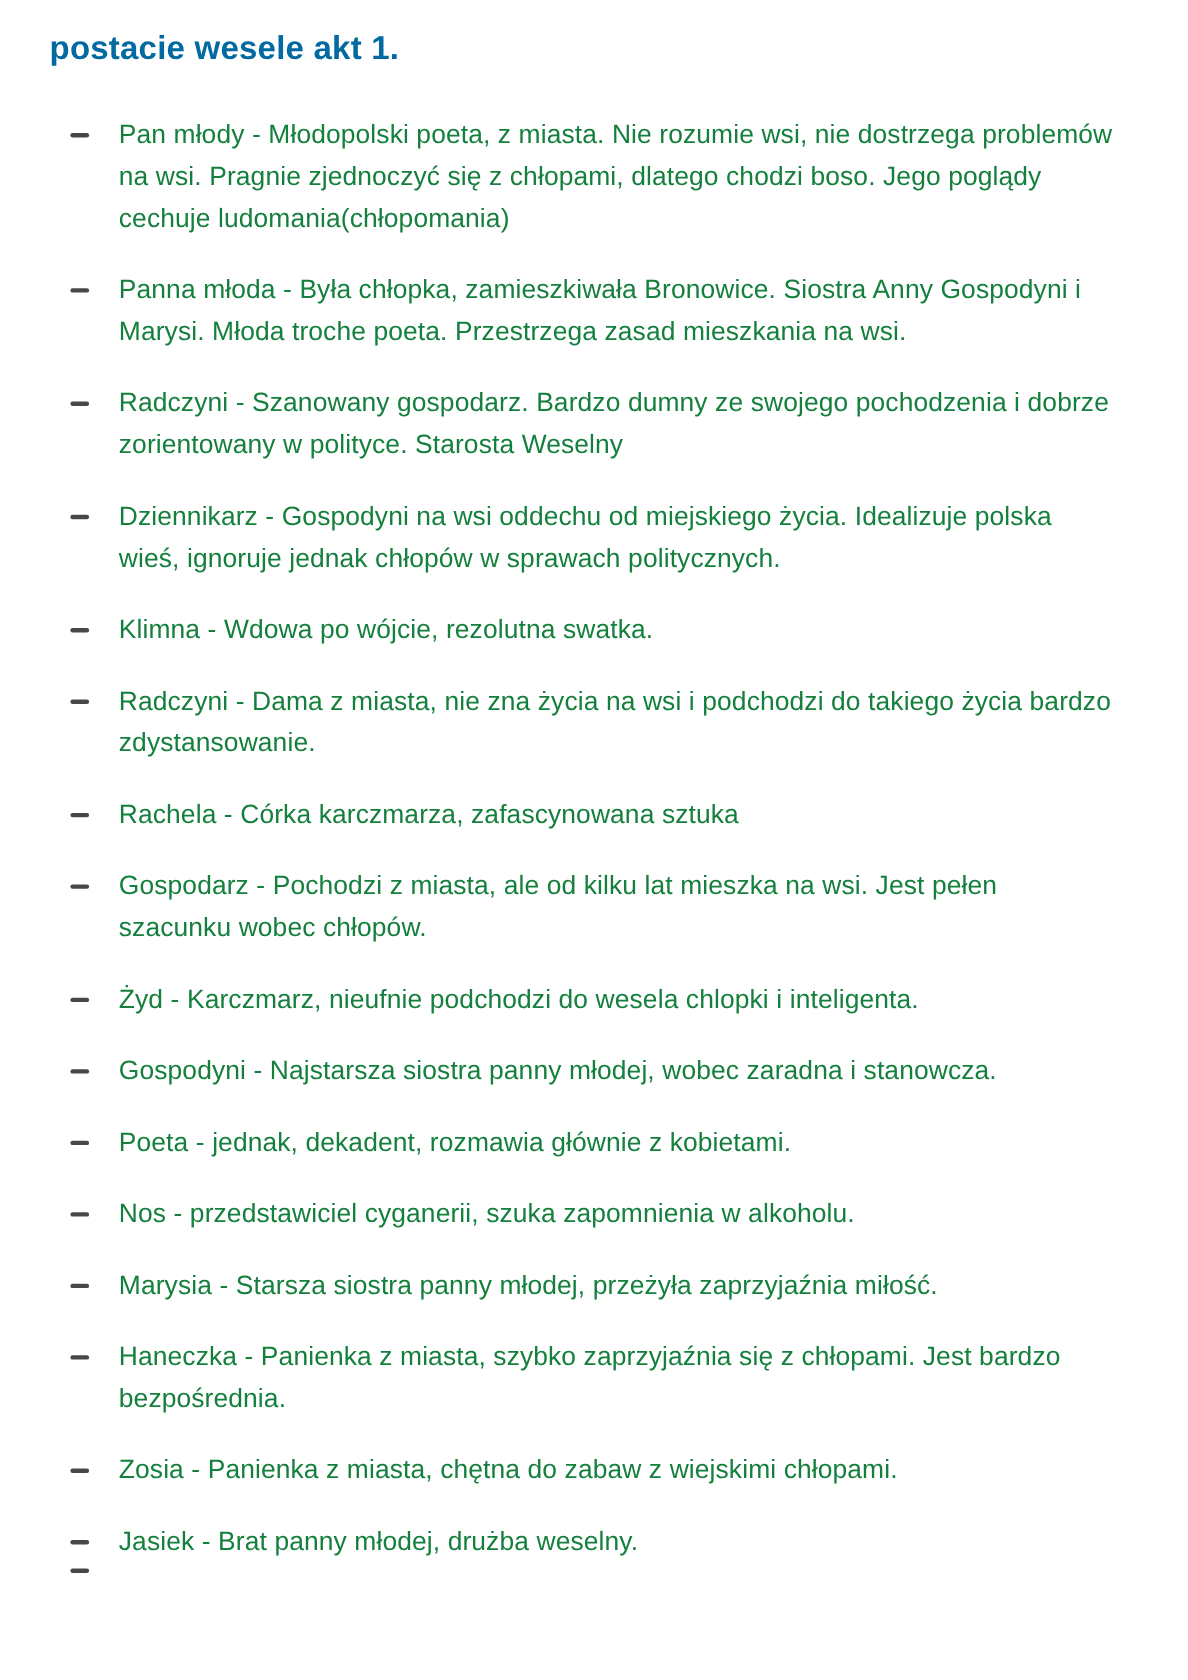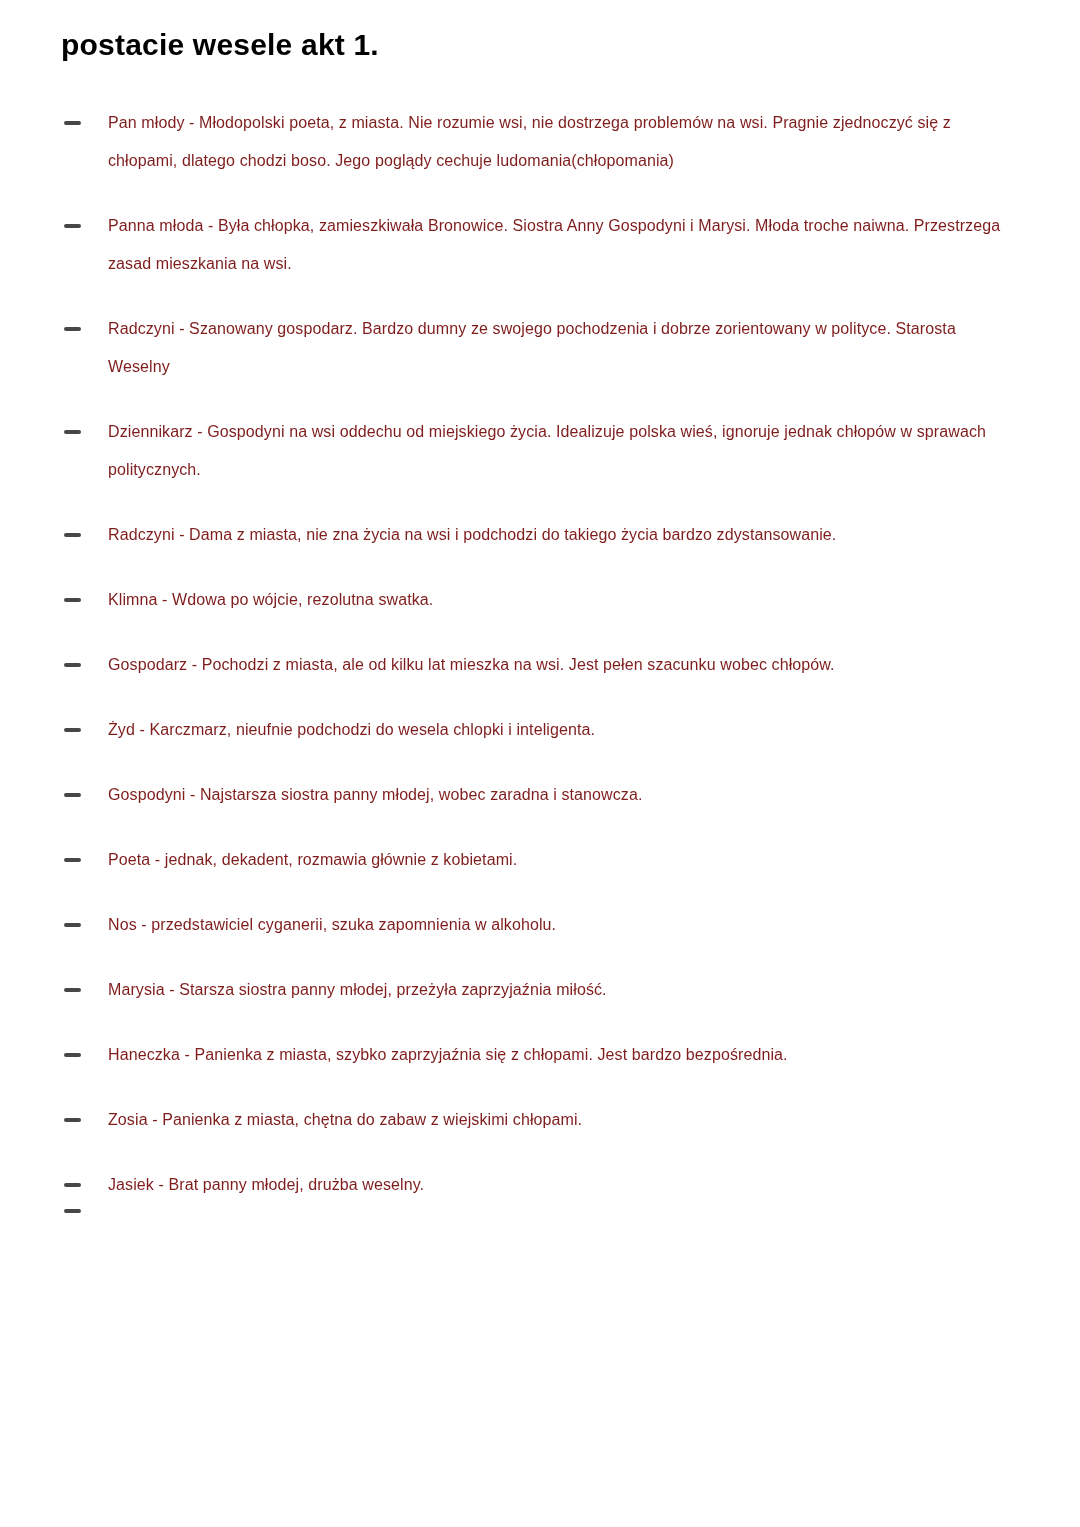--- a/index.html
+++ b/index.html
@@ -18,35 +18,35 @@
   .note-editor {
     box-sizing: border-box;
     width: 1080px;
     min-height: 1527px;
     padding: 24px 66px 40px 44px;
   }
   .note-title {
     font-size: 30px;
     line-height: 42px;
     font-weight: 700;
-    color: #000000;
+    color: #0369a1;
     letter-spacing: 0.2px;
-    margin: 0 0 38px 17px;
+    margin: 0 0 38px 1px;
   }
   .character-list {
     margin: 0;
     padding: 0;
   }
   .list-item {
     position: relative;
     padding-left: 64px;
-    font-size: 16px;
+    font-size: 24px;
     line-height: 38px;
     letter-spacing: 0.1px;
-    color: #7f1d1d;
+    color: #15803d;
     margin-bottom: 27px;
     min-height: 38px;
   }
   .list-item .dash {
     position: absolute;
     left: 20px;
     top: 17px;
     width: 17px;
     height: 3.5px;
     border-radius: 2px;
@@ -69,43 +69,47 @@
   <h1 class="note-title">postacie wesele akt 1.</h1>
 
   <div class="character-list">
   <div class="list-item">
     <span class="dash"></span>
     <span class="item-text">Pan młody - Młodopolski poeta, z miasta. Nie rozumie wsi, nie dostrzega problemów na wsi. Pragnie zjednoczyć się z chłopami, dlatego chodzi boso. Jego poglądy cechuje ludomania(chłopomania)</span>
   </div>
 
   <div class="list-item">
     <span class="dash"></span>
-    <span class="item-text">Panna młoda - Była chłopka, zamieszkiwała Bronowice. Siostra Anny Gospodyni i Marysi. Młoda troche naiwna. Przestrzega zasad mieszkania na wsi.</span>
+    <span class="item-text">Panna młoda - Była chłopka, zamieszkiwała Bronowice. Siostra Anny Gospodyni i Marysi. Młoda troche poeta. Przestrzega zasad mieszkania na wsi.</span>
   </div>
 
   <div class="list-item">
     <span class="dash"></span>
     <span class="item-text">Radczyni - Szanowany gospodarz. Bardzo dumny ze swojego pochodzenia i dobrze zorientowany w polityce. Starosta Weselny</span>
   </div>
 
   <div class="list-item">
     <span class="dash"></span>
     <span class="item-text">Dziennikarz - Gospodyni na wsi oddechu od miejskiego życia. Idealizuje polska wieś, ignoruje jednak chłopów w sprawach politycznych.</span>
   </div>
 
   <div class="list-item">
     <span class="dash"></span>
+    <span class="item-text">Klimna - Wdowa po wójcie, rezolutna swatka.</span>
+  </div>
+
+  <div class="list-item">
+    <span class="dash"></span>
     <span class="item-text">Radczyni - Dama z miasta, nie zna życia na wsi i podchodzi do takiego życia bardzo zdystansowanie.</span>
   </div>
 
   <div class="list-item">
     <span class="dash"></span>
-    <span class="item-text">Klimna - Wdowa po wójcie, rezolutna swatka.</span>
+    <span class="item-text">Rachela - Córka karczmarza, zafascynowana sztuka</span>
   </div>
-
 
   <div class="list-item">
     <span class="dash"></span>
     <span class="item-text">Gospodarz - Pochodzi z miasta, ale od kilku lat mieszka na wsi. Jest pełen szacunku wobec chłopów.</span>
   </div>
 
   <div class="list-item">
     <span class="dash"></span>
     <span class="item-text">Żyd - Karczmarz, nieufnie podchodzi do wesela chlopki i inteligenta.</span>
   </div>

